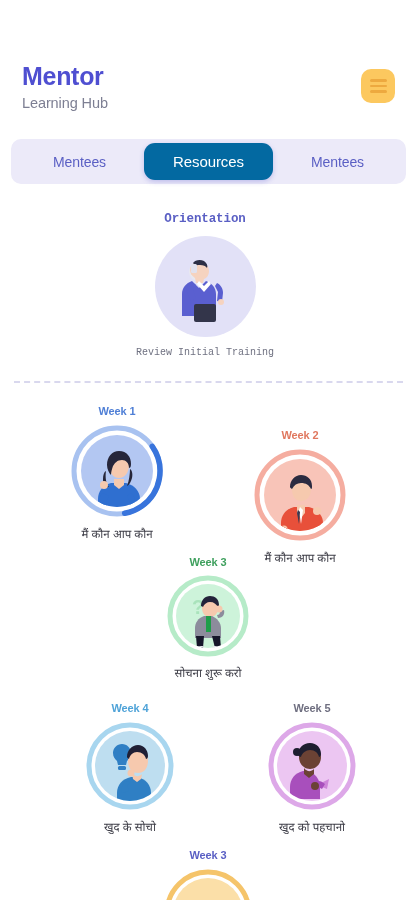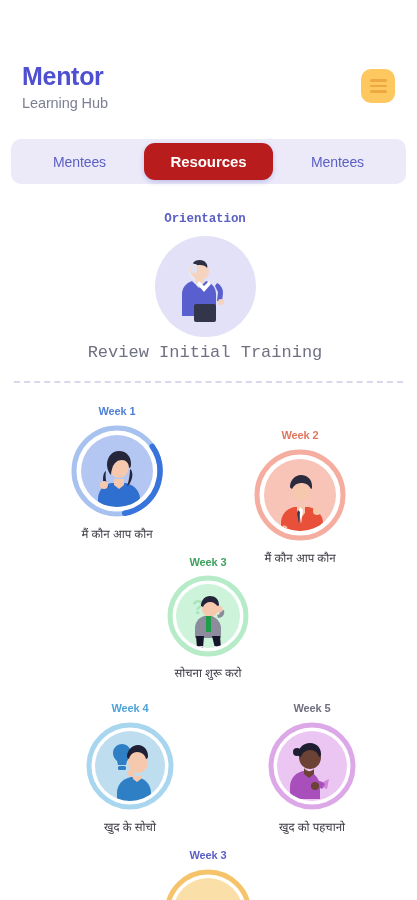--- a/index.html
+++ b/index.html
@@ -88,23 +88,23 @@
     display: flex;
     align-items: center;
     justify-content: center;
     font-size: 14px;
     color: #5a5fc4;
     border-radius: 11px;
     cursor: pointer;
     letter-spacing: -0.1px;
   }
   .tab.active {
-    background: #b91c1c;
+    background: #0369a1;
     color: #ffffff;
-    font-weight: bold;
+    font-weight: normal;
     font-size: 15px;
     box-shadow: 0 2px 5px rgba(79,79,201,0.28);
   }
 
   
   .orientation {
     position: absolute;
     top: 212px;
     left: 0;
     width: 410px;
@@ -124,21 +124,21 @@
     width: 101px;
     height: 101px;
     border-radius: 50%;
     background: #e2e1f7;
     position: relative;
     overflow: hidden;
     cursor: pointer;
   }
   .orient-caption {
     margin-top: 9px;
-    font-size: 17px;
+    font-size: 10px;
     line-height: 14px;
     color: #6f7181;
     text-align: center;
   }
 
   
   .divider {
     position: absolute;
     top: 381px;
     left: 14px;

